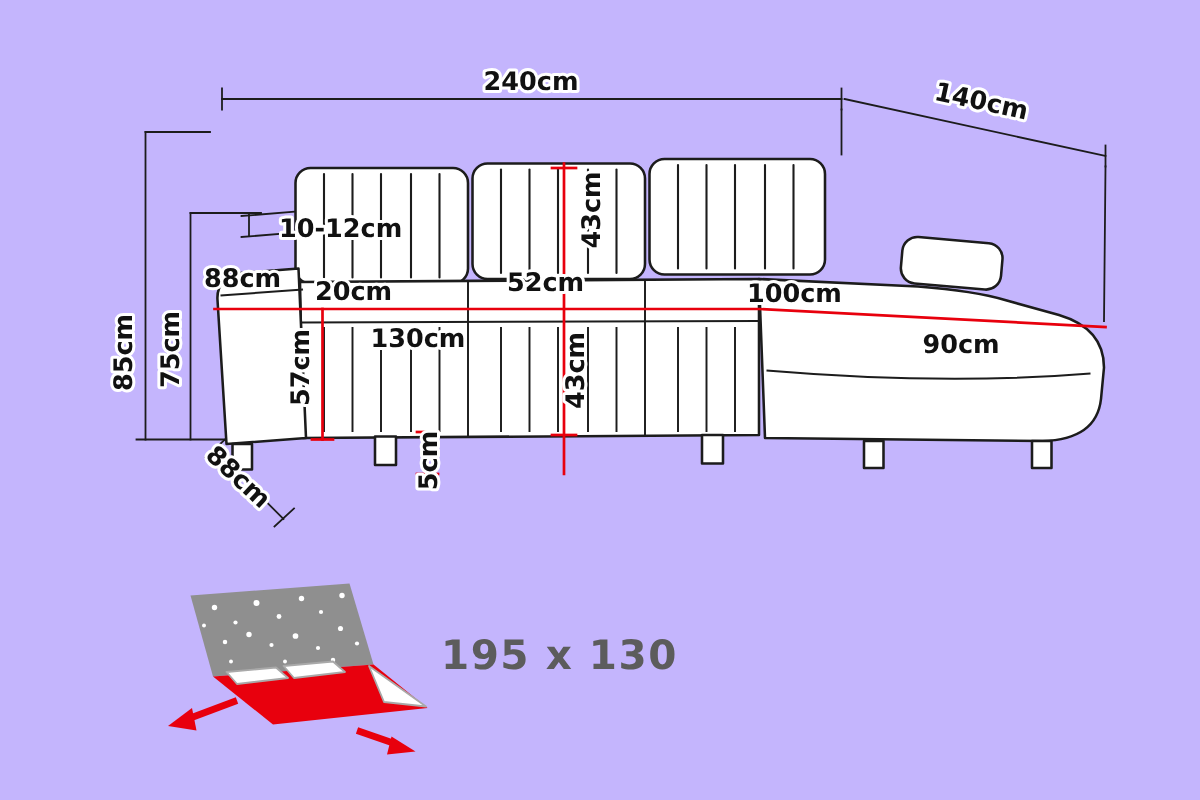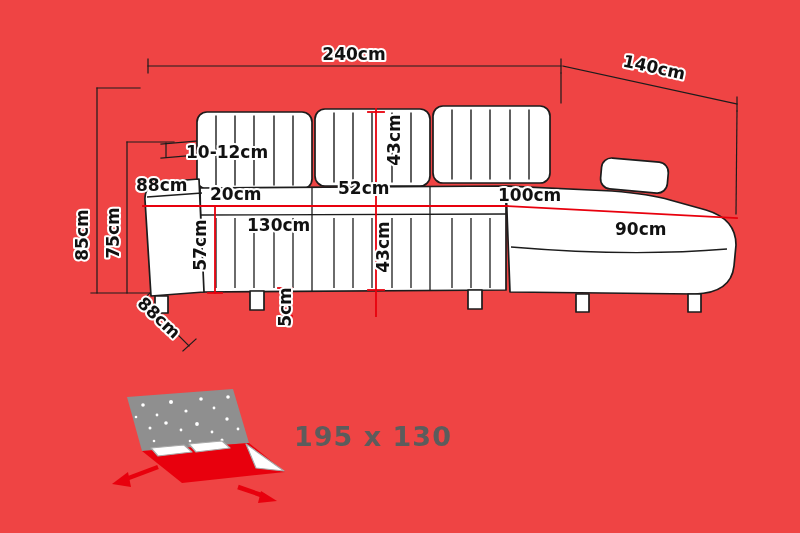--- a/index.html
+++ b/index.html
@@ -1,20 +1,20 @@
 <!DOCTYPE html>
 <html style="--line: #1c1c1c; --red: #e8000d; --gray: #8f8f8f; --label-text: #111111; --bed-label-text: #5c5c5c;"><head>
 <meta charset="utf-8">
 <style>
   :root{
     --line:#1c1c1c; --red:#e8000d; --gray:#8f8f8f;
     --label-text:#111111; --bed-label-text:#5c5c5c;
   }
   html,body{margin:0;padding:0;background:#fff;}
-  .stage{position:relative;width:800px;height:533px;background:#ef4444;
+  .stage{position:relative;width:800px;height:533px;background:#c4b5fd;
          font-family:"DejaVu Sans",sans-serif;overflow:hidden;}
   svg{display:block}
   .thin{stroke:var(--line);stroke-width:1.2;fill:none;stroke-linecap:square}
   .outline{fill:#fff;stroke:var(--line);stroke-width:1.7;stroke-linejoin:round}
   .stroke{fill:none;stroke:var(--line);stroke-width:1.4;stroke-linecap:round}
   .seam{fill:none;stroke:var(--line);stroke-width:1.3}
   .red{stroke:var(--red);stroke-width:1.8;fill:none;stroke-linecap:square}
   .redfill{fill:var(--red);stroke:none}
   .grayfill{fill:var(--gray);stroke:none}
   .pillow{fill:#fff;stroke:#a9a9a9;stroke-width:1.2;stroke-linejoin:round}

